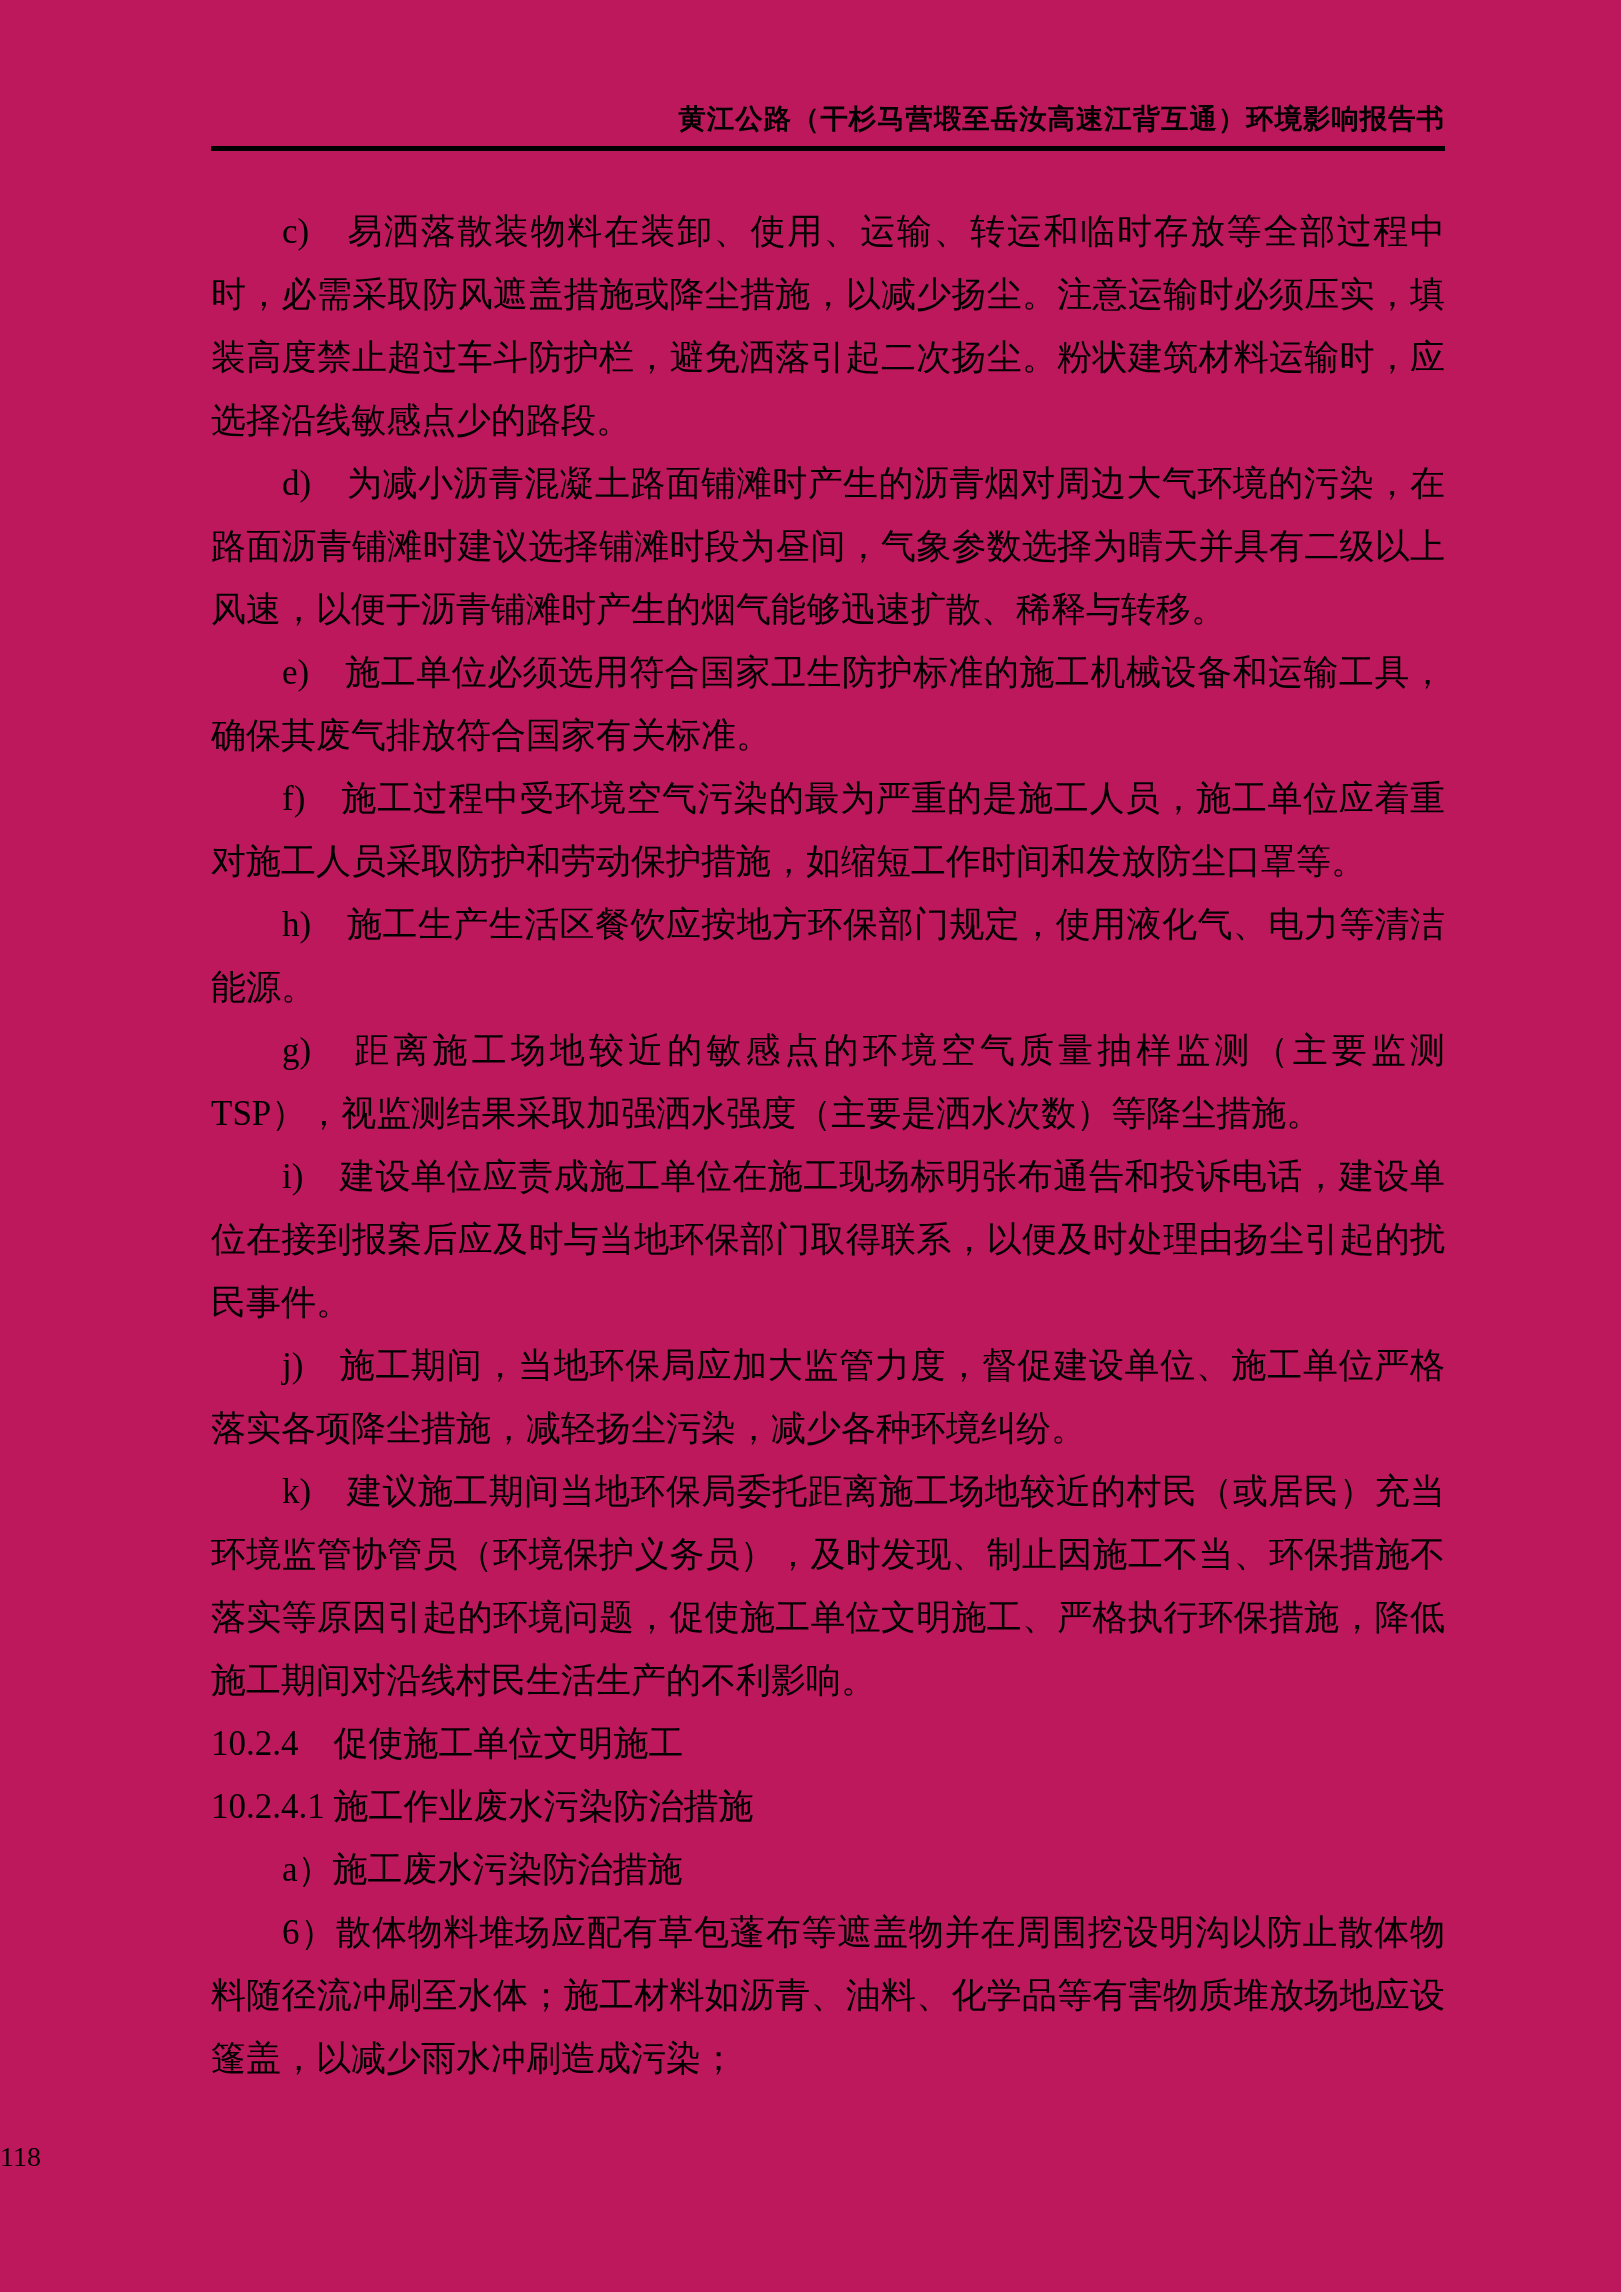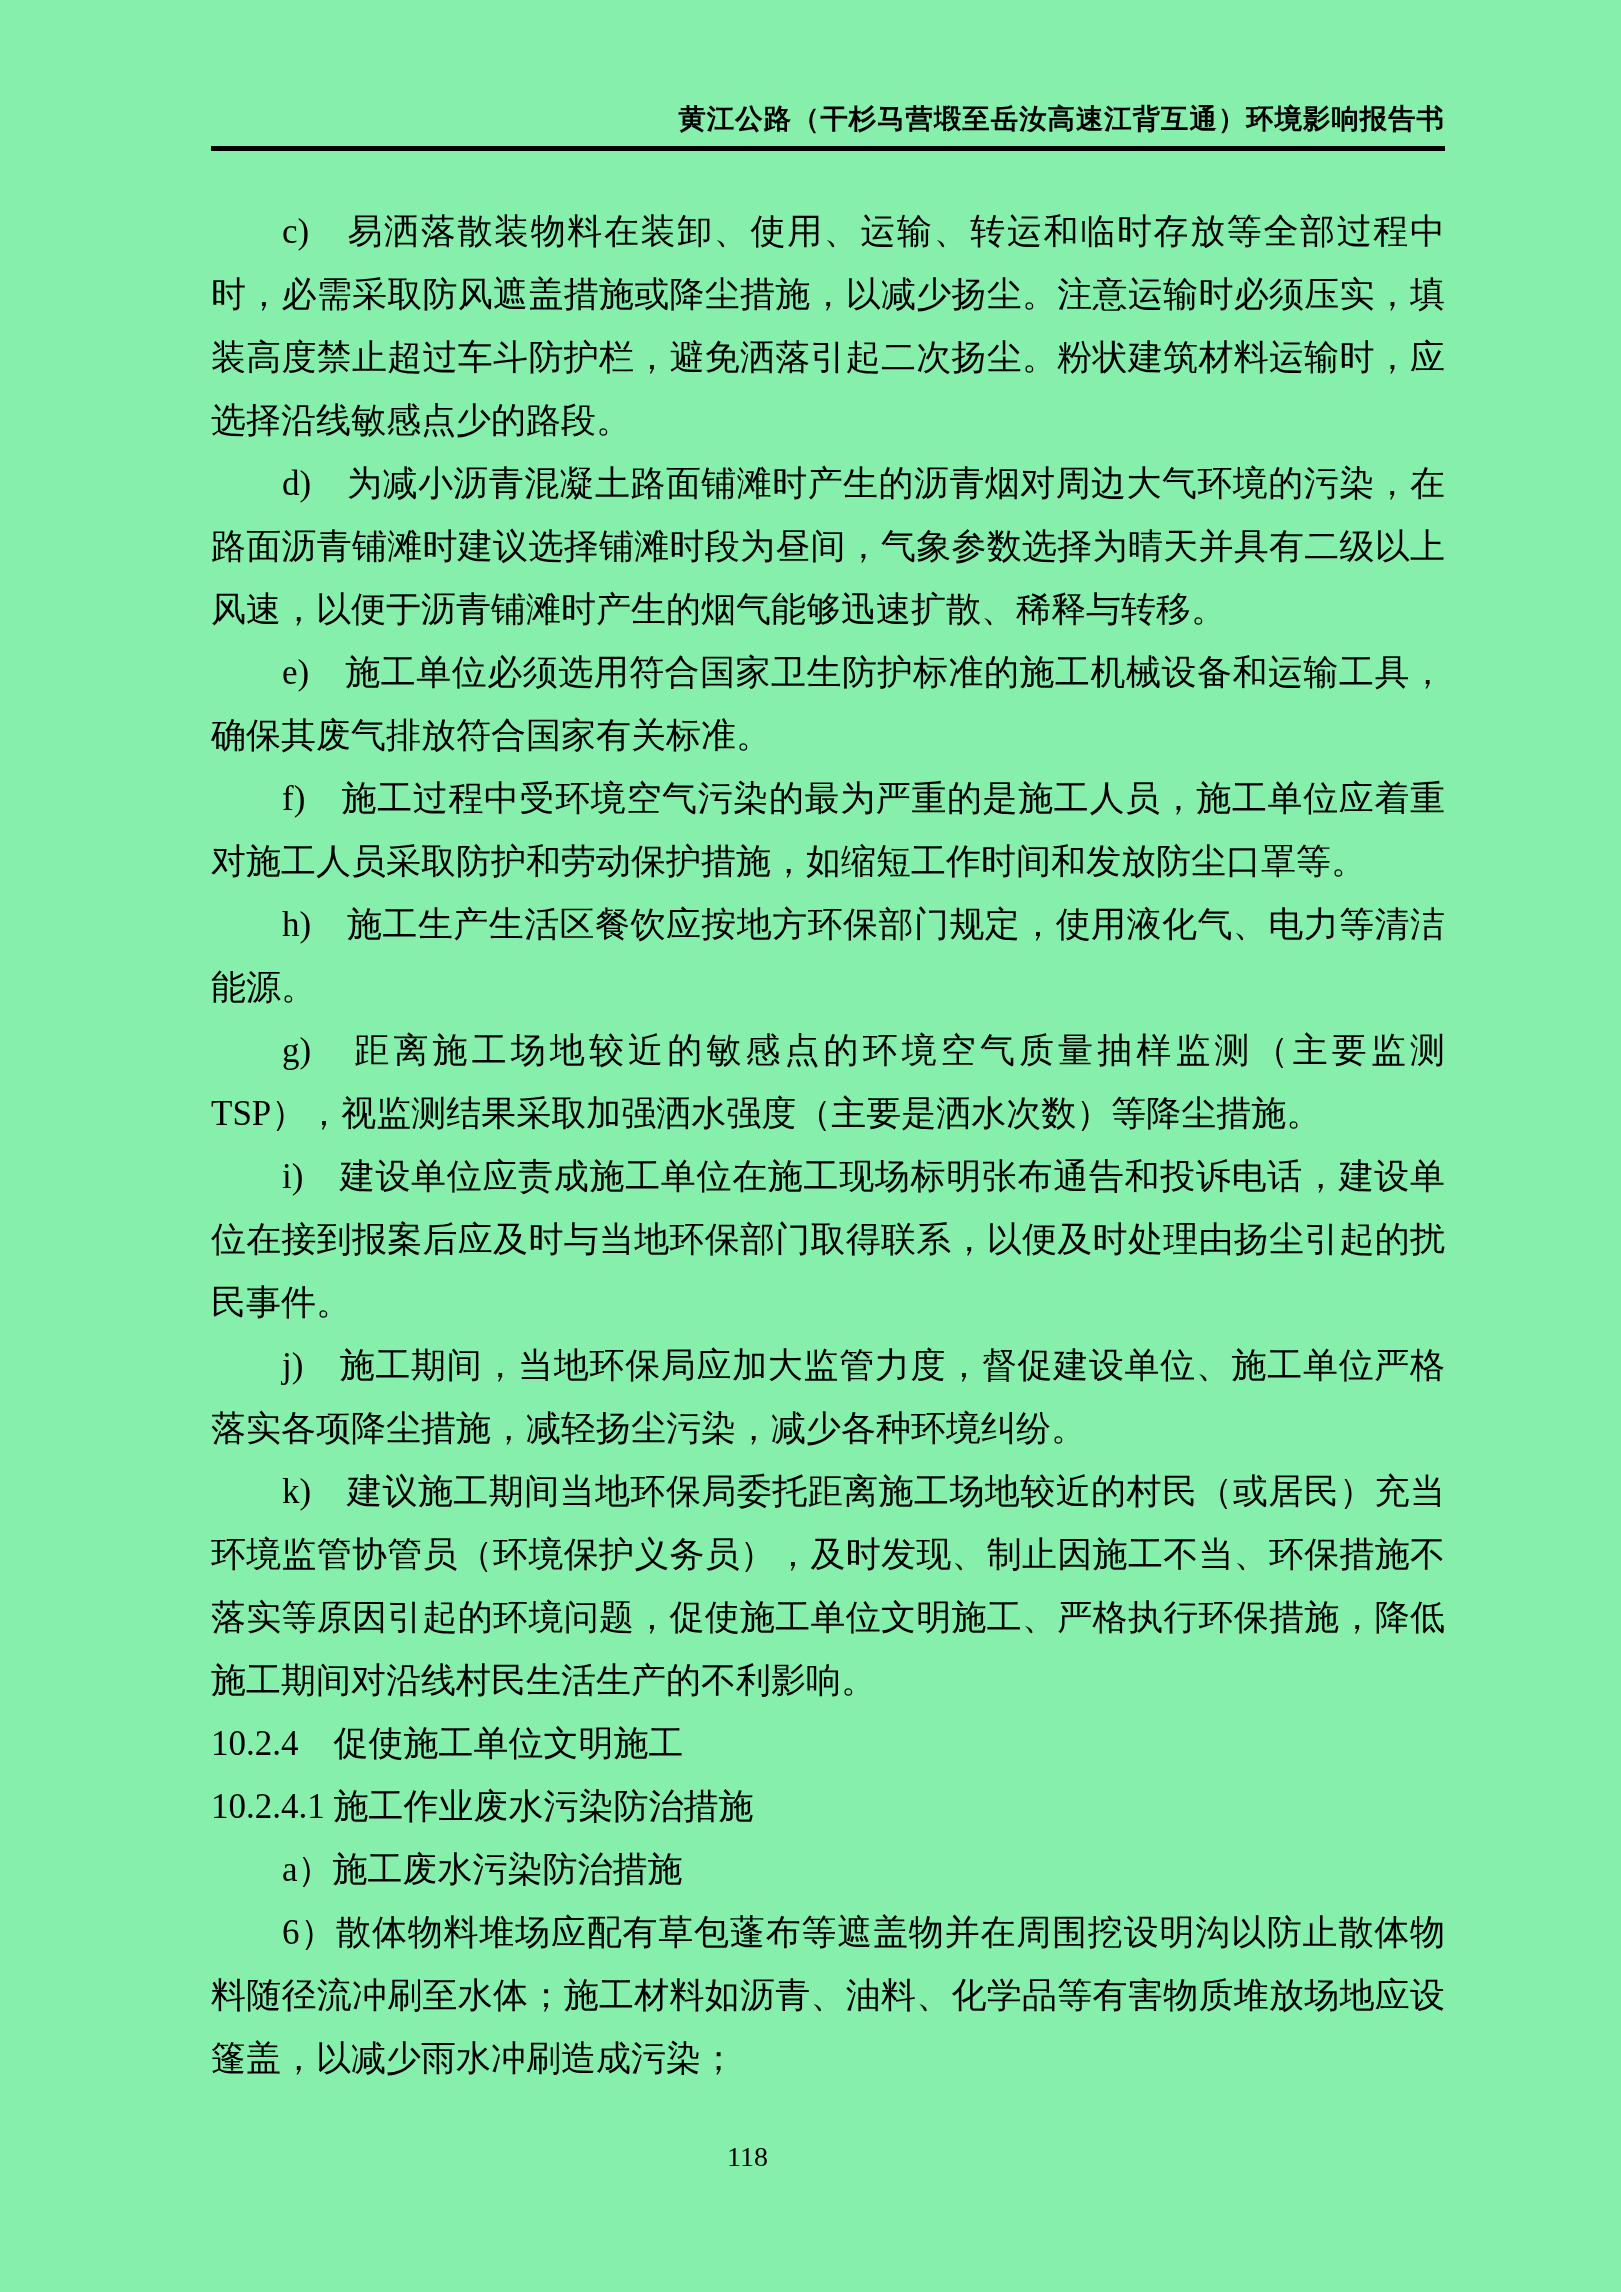--- a/index.html
+++ b/index.html
@@ -5,21 +5,21 @@
   html, body {
     margin: 0;
     padding: 0;
     background: #888;
   }
   .page {
     position: relative;
     width: 1621px;
     height: 2293px;
     margin: 0 auto;
-    background: #86efac;
+    background: #be185d;
     font-family: "Liberation Serif", "DejaVu Serif", serif;
     color: #000000;
     overflow: hidden;
   }
   .header-title {
     position: absolute;
     top: 102px;
     left: 211px;
     width: 1234px;
     text-align: right;
@@ -55,21 +55,21 @@
     text-indent: 71px;
   }
   .heading {
     text-indent: 0;
   }
   .footer-pagenum {
     position: absolute;
     top: 2139px;
     left: 0;
     width: 1495px;
-    text-align: center;
+    text-align: left;
     font-size: 28px;
     line-height: 35px;
   }
 </style>
 </head>
 <body>
 
 <div class="page">
 
   <div class="header-title">黄江公路（干杉马营塅至岳汝高速江背互通）环境影响报告书</div>

